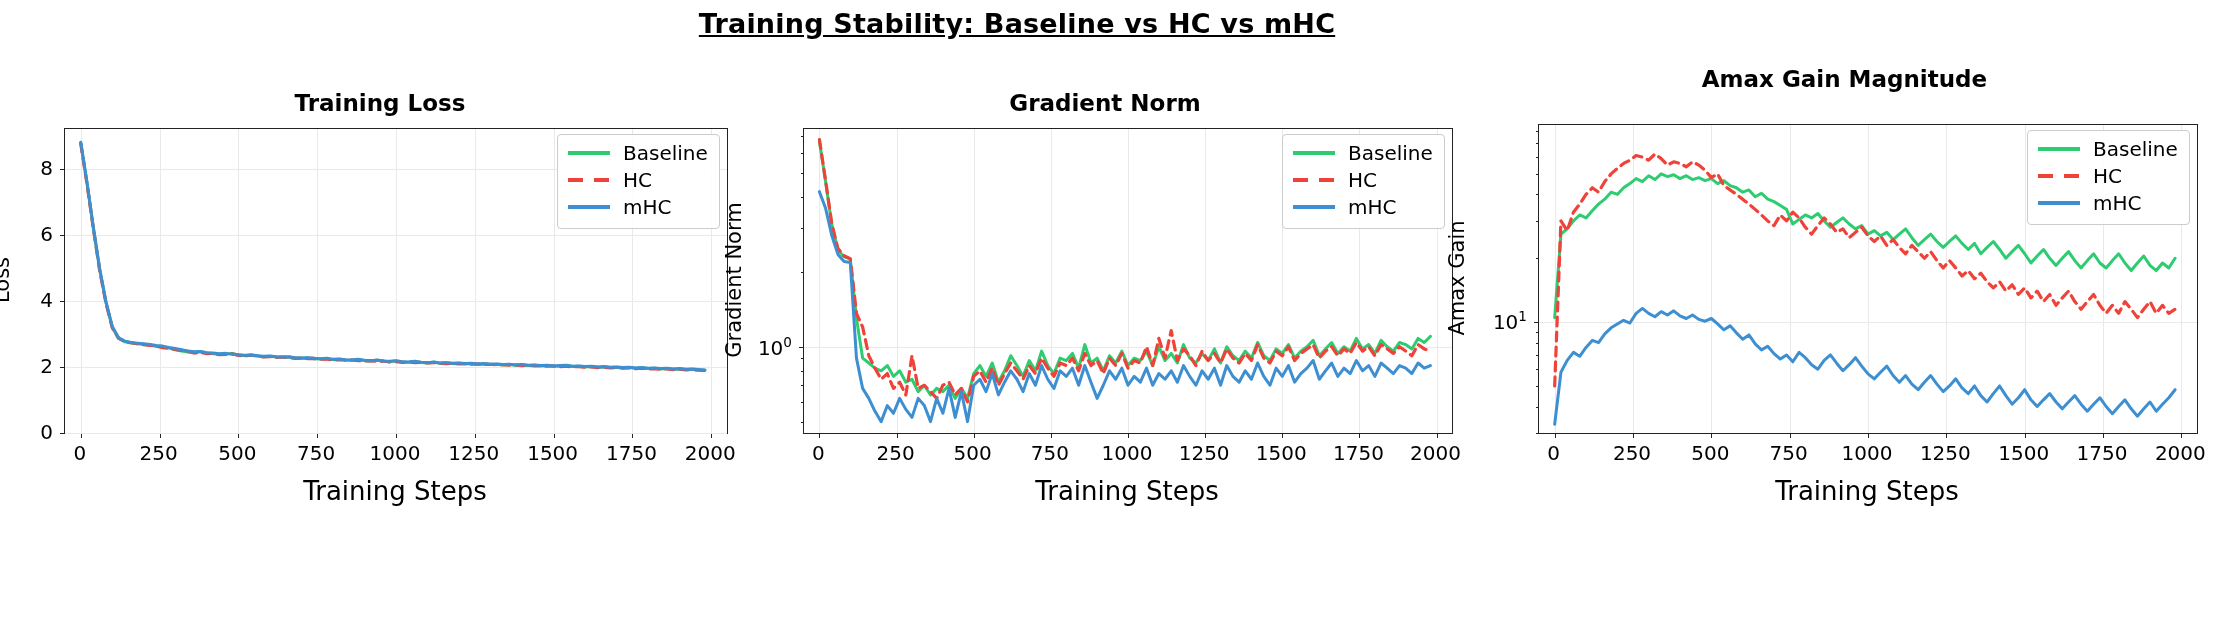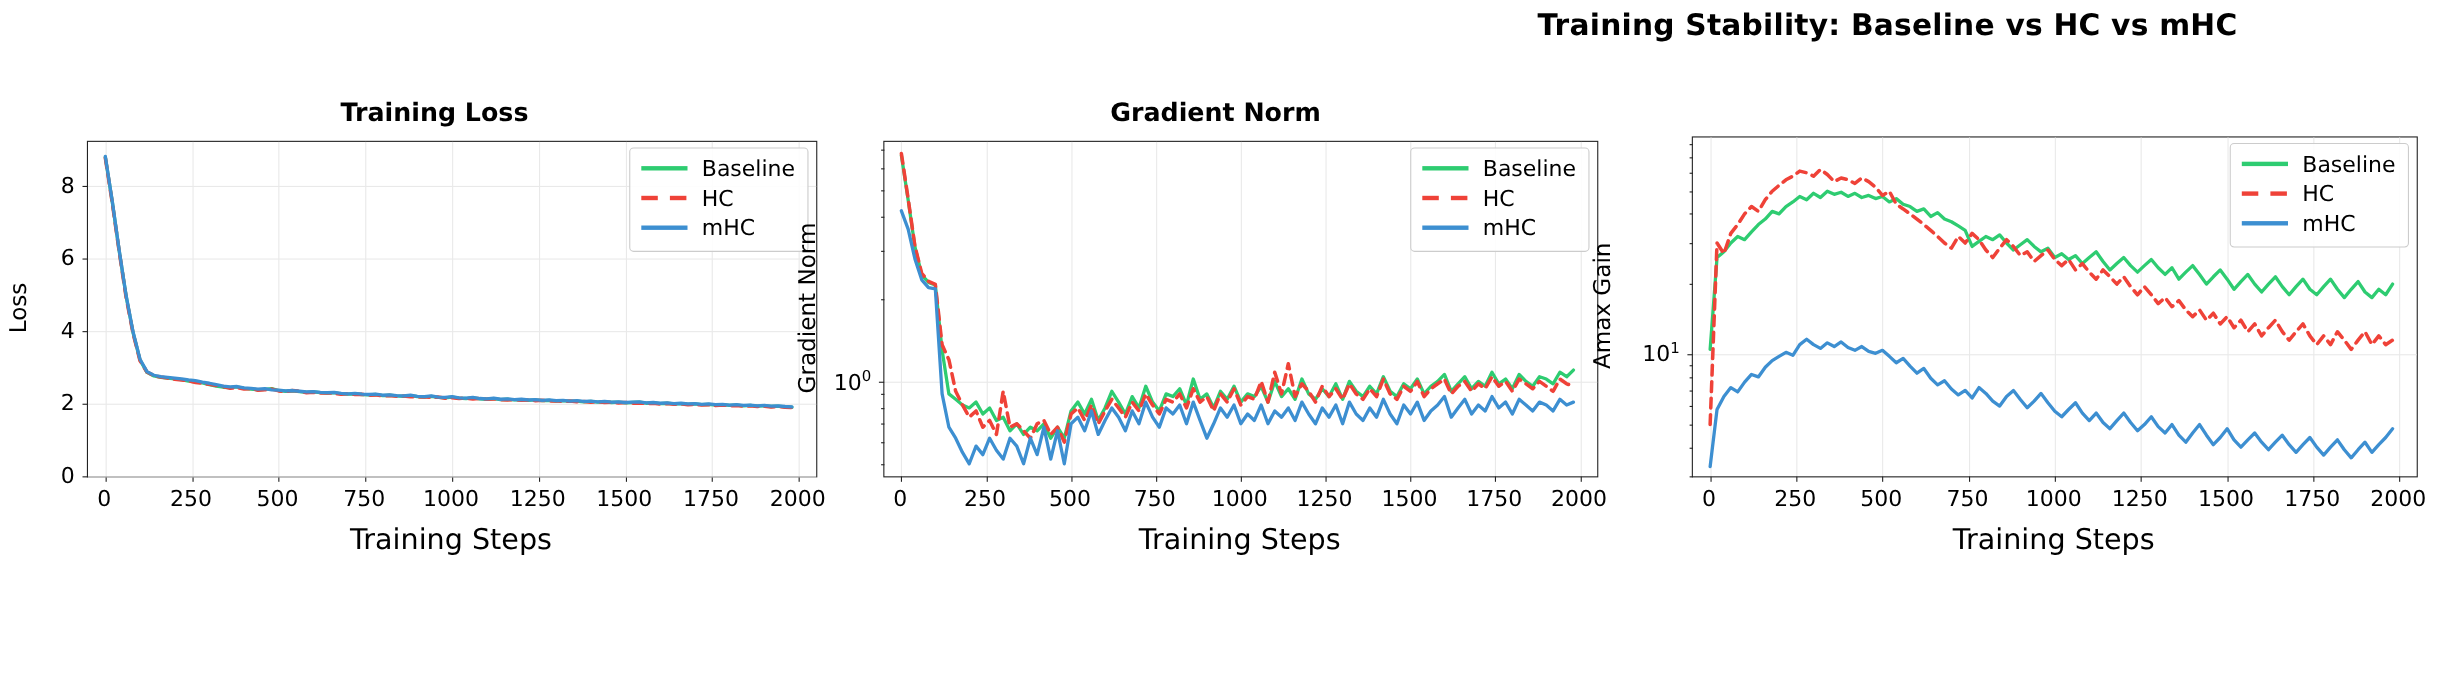--- a/index.html
+++ b/index.html
@@ -1,24 +1,24 @@
 <!DOCTYPE html>
 <html><head>
 <meta charset="utf-8">
 <title>Training Stability</title>
 <style>
   html,body{margin:0;padding:0;background:#ffffff;}
   body{width:2229px;height:617px;font-family:"DejaVu Sans",sans-serif;overflow:hidden;}
   .figure{position:relative;width:2229px;height:617px;background:#ffffff;}
   .suptitle{
-    position:absolute;top:8px;left:0;width:2034px;text-align:right;
-    font-size:27px;font-weight:bold;color:#000;letter-spacing:0.2px;
+    position:absolute;top:8px;left:0;width:2034px;text-align:center;
+    font-size:27px;font-weight:bold;color:#000;letter-spacing:0.2px;text-decoration:underline;
   }
   .panel{position:absolute;top:62px;height:555px;}
-  .panel-1{left:0px;width:760px;margin-left:15px;}
+  .panel-1{left:0px;width:760px;}
   .panel-2{left:735px;width:740px;}
   .panel-3{left:1460px;width:769px;}
   .panel-title{
     position:absolute;left:0;width:100%;text-align:center;
     font-size:23px;font-weight:bold;color:#000;line-height:1.13;
   }
   .panel-1 .panel-title,.panel-2 .panel-title{top:28px;}
   .panel-3 .panel-title{top:4px;}
   
   .axes{
@@ -221,21 +221,21 @@
       <div class="xlabel-txt" style="left: 392px; top: 379px;">1000</div>
       <div class="xlabel-txt" style="left: 469.143px; top: 379px;">1250</div>
       <div class="xlabel-txt" style="left: 546.286px; top: 379px;">1500</div>
       <div class="xlabel-txt" style="left: 623.429px; top: 379px;">1750</div>
       <div class="xlabel-txt" style="left: 700.571px; top: 379px;">2000</div>
       <div class="ylabel-txt" style="top: 285px; left: 0px; width: 57px;">10<span class="sup">0</span></div>
     </div>
 
   <div class="panel panel-3">
     <div class="panel-title">
-      <br>
+      <span>Amax Gain Magnitude</span><br>
     </div>
     <div class="axes p3-axes" id="ax3">
         <div class="grid-v" style="left: 15.6667px;"></div>
         <div class="tick-x" style="left: 15.6667px; top: 308px;"></div>
         <div class="grid-v" style="left: 94px;"></div>
         <div class="tick-x" style="left: 94px; top: 308px;"></div>
         <div class="grid-v" style="left: 172.333px;"></div>
         <div class="tick-x" style="left: 172.333px; top: 308px;"></div>
         <div class="grid-v" style="left: 250.667px;"></div>
         <div class="tick-x" style="left: 250.667px; top: 308px;"></div>

